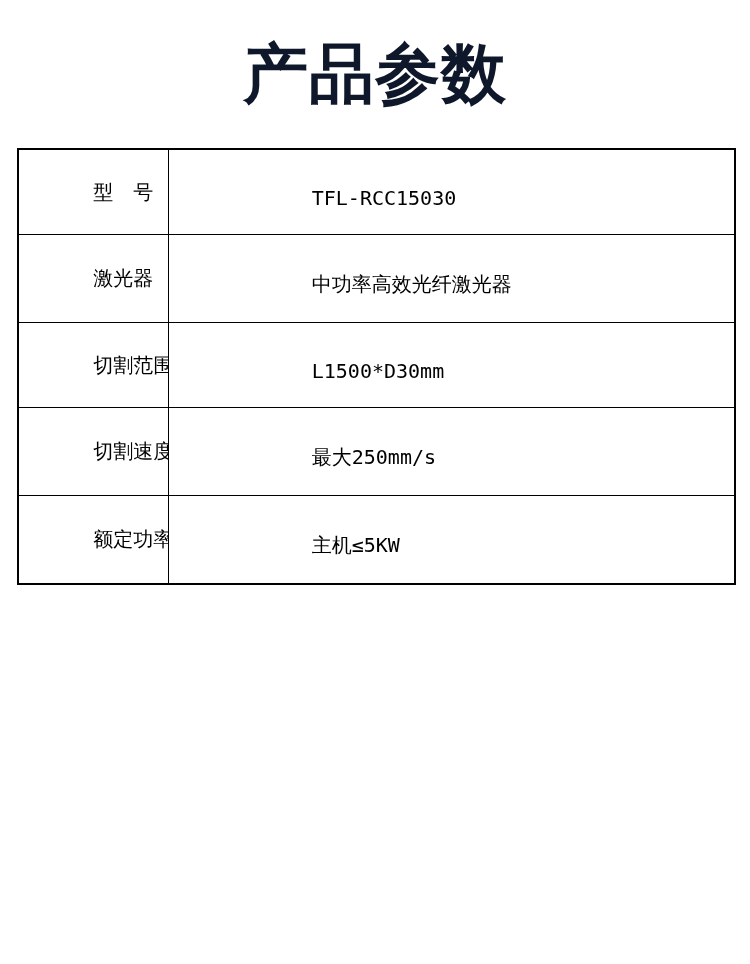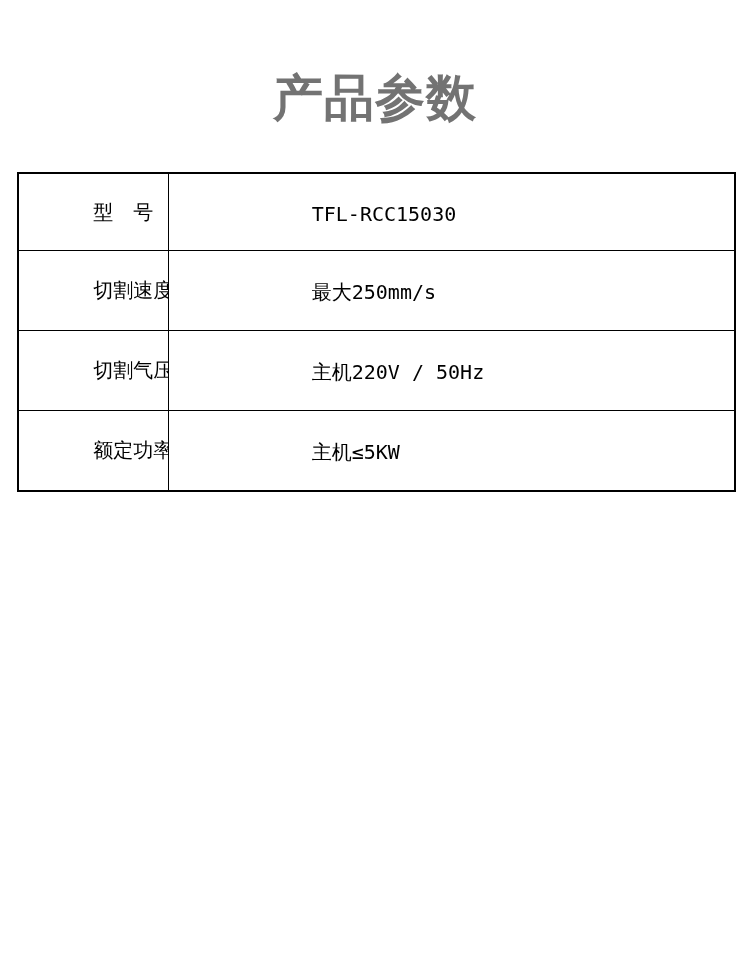--- a/index.html
+++ b/index.html
@@ -13,27 +13,27 @@
     overflow: hidden;
   }
   .page {
     position: relative;
     width: 750px;
     height: 964px;
     background: #ffffff;
   }
   .title {
     margin: 0;
-    padding-top: 55px;
+    padding-top: 31px;
     text-align: center;
-    font-size: 50px;
+    font-size: 65px;
     line-height: 86px;
     font-weight: bold;
     letter-spacing: 1px;
-    color: #737373;
+    color: #0f172a;
     font-family: "DejaVu Sans", "Liberation Sans", sans-serif;
   }
   .spec-table {
     margin: 31px 0 0 17px;
     width: 717px;
     border-collapse: collapse;
     table-layout: fixed;
     border: 2px solid #000000;
   }
   .spec-table td {
@@ -46,21 +46,21 @@
   .spec-table tr:last-child  { height: 40px; }
   .label-cell {
     width: 150px;
     padding: 0 0 0 36px;
     font-size: 20px;
     white-space: pre;
     font-family: "DejaVu Sans", "Liberation Sans", sans-serif;
   }
   .value-cell {
     width: 567px;
-    padding: 4px 0 0 71px;
+    padding: 12px 0 0 71px;
     font-size: 20px;
     white-space: pre;
     font-family: "DejaVu Sans Mono", "DejaVu Sans", "Liberation Sans", sans-serif;
   }
 </style>
 </head>
 <body>
 
 <div class="page">
   <h1 class="title">产品参数</h1>
@@ -73,44 +73,52 @@
     <tbody>
   <tr class="spec-row">
     <td class="label-cell">
       <span>型　号</span>
     </td>
     <td class="value-cell">
       <span>TFL-RCC15030</span>
     </td>
   </tr>
 
+  <tr class="spec-row">
+    <td class="label-cell">
+      <span>激光器</span>
+    </td>
+    <td class="value-cell">
+      <span>中功率高效光纤激光器</span>
+    </td>
+  </tr>
 
 
 
+  <tr class="spec-row">
+    <td class="label-cell">
+      <span>切割范围</span>
+    </td>
+    <td class="value-cell">
+      <span>L1500*D30mm</span>
+    </td>
+  </tr>
 
 
 
   <tr class="spec-row">
     <td class="label-cell">
       <span>切割速度</span>
     </td>
     <td class="value-cell">
       <span>最大250mm/s</span>
     </td>
   </tr>
 
 
-  <tr class="spec-row">
-    <td class="label-cell">
-      <span>切割气压</span>
-    </td>
-    <td class="value-cell">
-      <span>主机220V / 50Hz</span>
-    </td>
-  </tr>
 
   <tr class="spec-row">
     <td class="label-cell">
       <span>额定功率</span>
     </td>
     <td class="value-cell">
       <span>主机≤5KW</span>
     </td>
   </tr>
 

